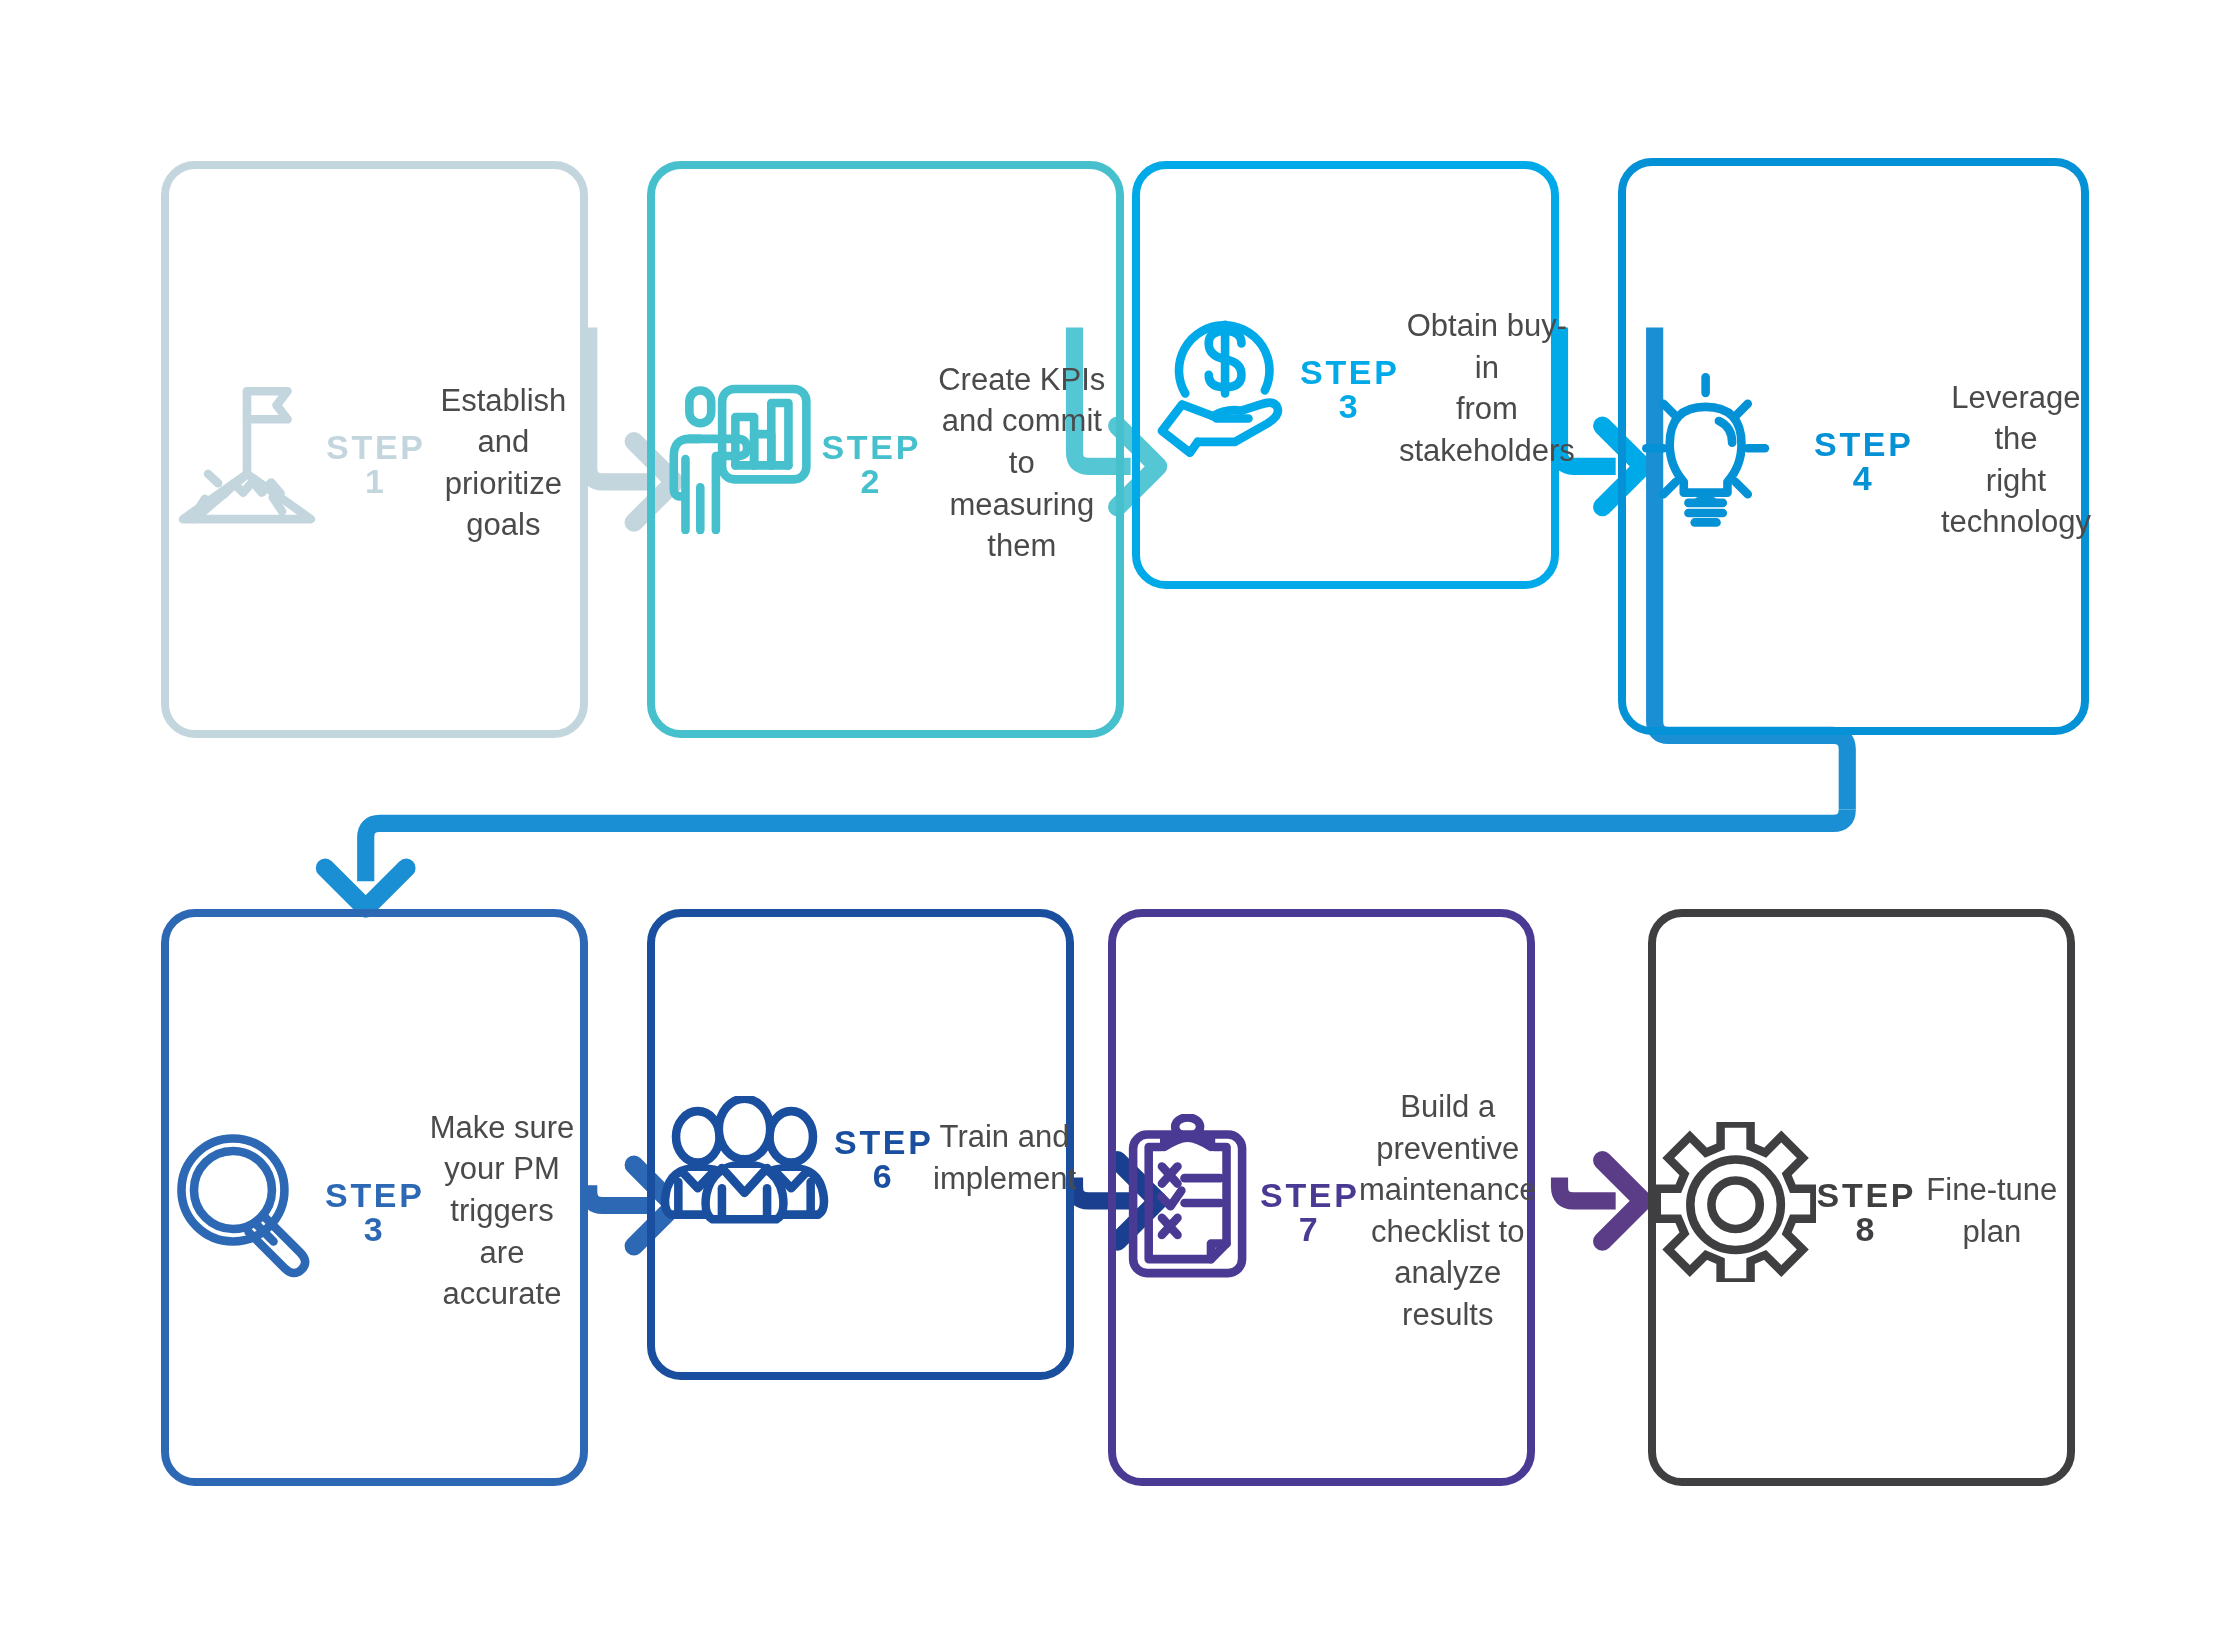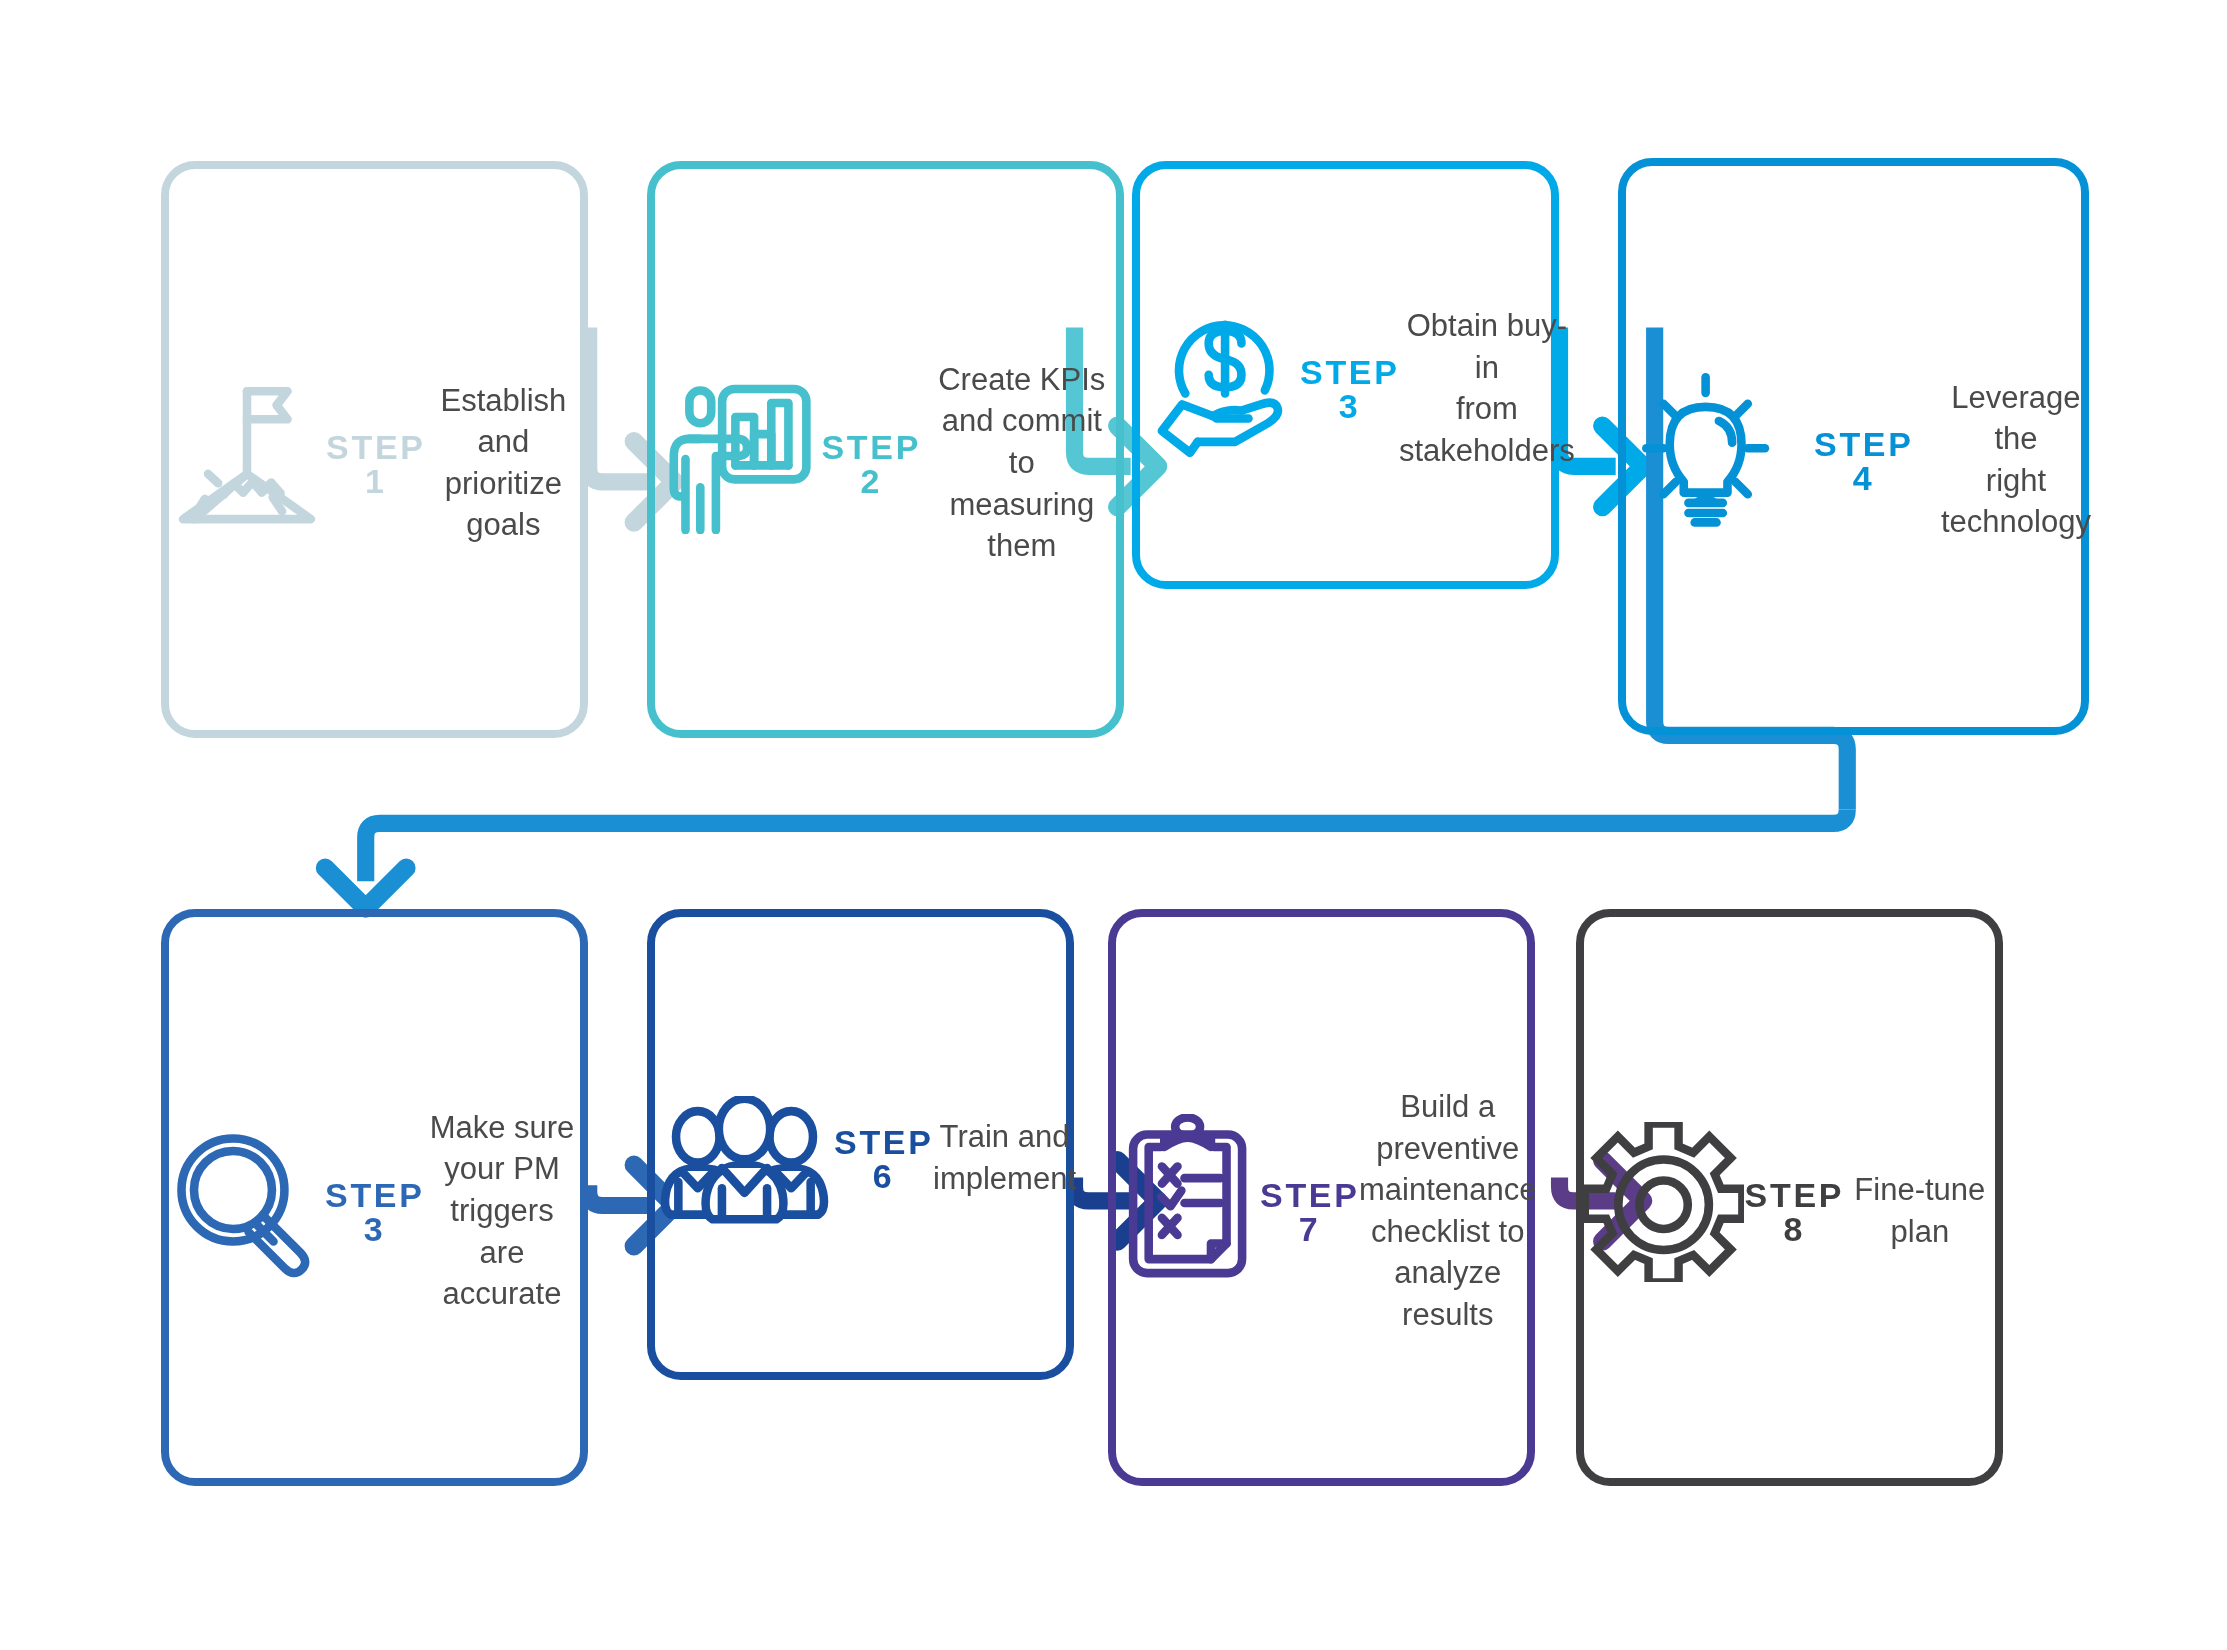--- a/index.html
+++ b/index.html
@@ -252,21 +252,21 @@
         </g>
       </svg>
     </div>
     <div class="step-label" style="color:#4b3a93; margin-top:28px;">STEP 7</div>
     <div class="step-desc" style="margin-top:26.5px;">Build a preventive
 maintenance
 checklist to analyze
 results</div>
   </div>
 
-  <div class="step-card" id="card-step-8" style="left: 1576px; top: 909px; width: 427px; height: 577px; border-color: rgb(63, 63, 65);">
+  <div class="step-card" id="card-step-8" style="left: 1648px; top: 909px; width: 427px; height: 577px; border-color: rgb(63, 63, 65);">
     <div class="icon-wrap">
       <svg width="160" height="160" viewBox="0 0 205 205">
         <g fill="none" stroke="#3f3f41" stroke-width="11" stroke-linecap="butt" stroke-linejoin="miter">
           <path d="M83 10 L122 10 L122 40 L141 48 L162 27 L190 55 L169 76 L177 95 L205 95 L205 134
                    L177 134 L169 153 L190 174 L162 202 L141 181 L122 189 L122 217 L83 217 L83 189
                    L64 181 L43 202 L15 174 L36 153 L28 134 L0 134 L0 95 L28 95 L36 76 L15 55
                    L43 27 L64 48 L83 40 Z" transform="translate(1,-8) scale(0.985)"></path>
           <circle cx="102" cy="106" r="58"></circle>
           <circle cx="102" cy="106" r="31"></circle>
         </g>

